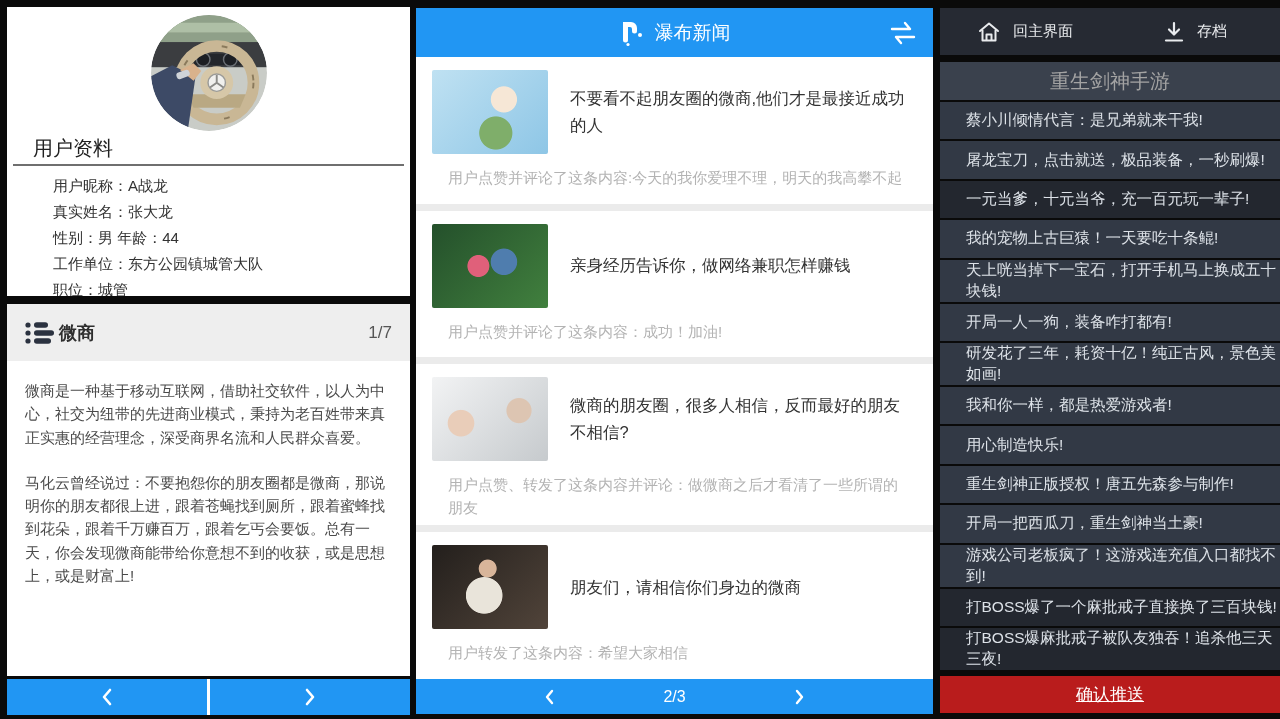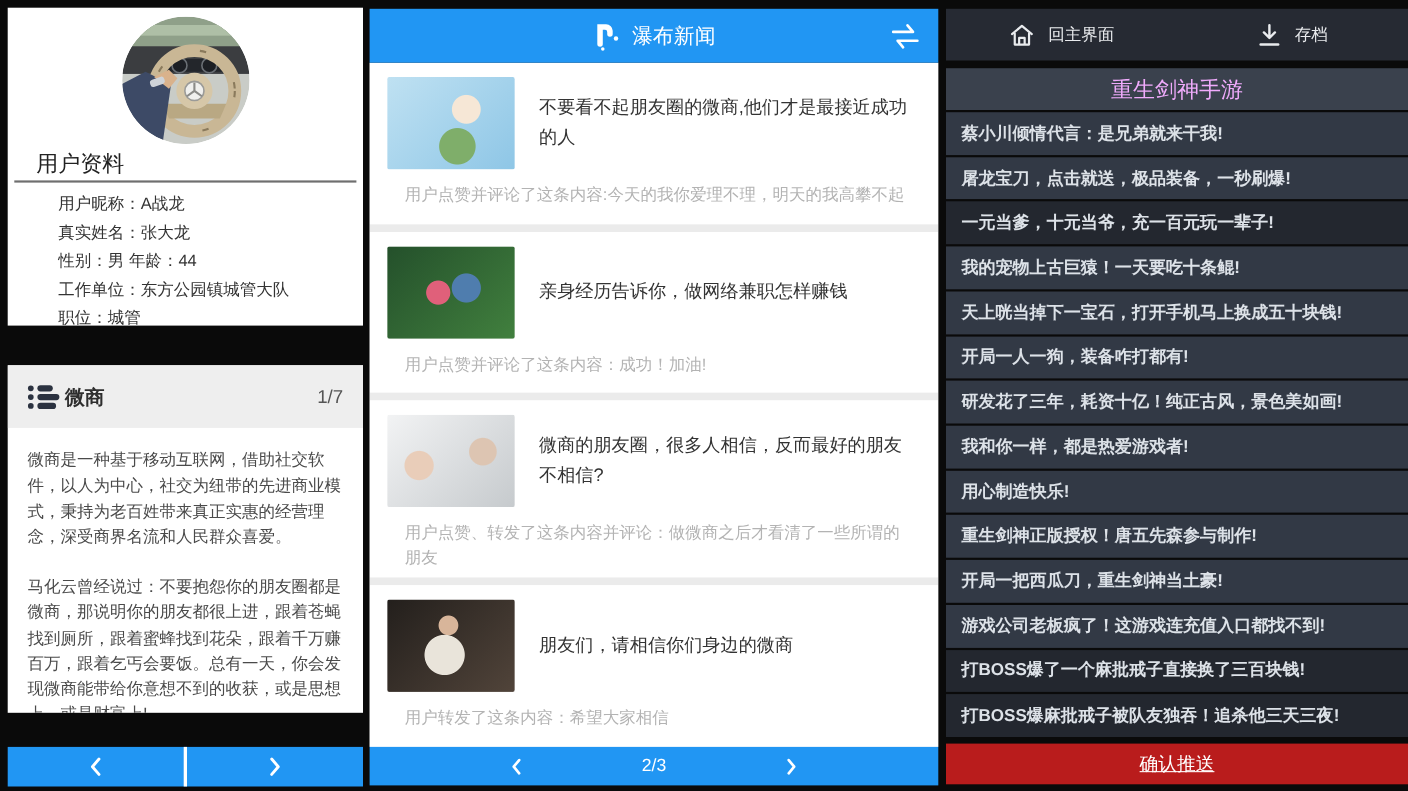--- a/index.html
+++ b/index.html
@@ -1,21 +1,21 @@
 <!DOCTYPE html>
 <html><head>
 <meta charset="utf-8">
 <style>
   * { margin:0; padding:0; box-sizing:border-box; }
   html,body { background:#0a0a0a; }
   body { font-family:"Liberation Sans","DejaVu Sans",sans-serif; }
   .stage { width:1280px; height:719px; background:#0a0a0a; display:flex; overflow:hidden; }
 
   
-  .col-left { width:336px; height:719px; padding:7px 6px 4px 7px; display:flex; flex-direction:column;gap:28px; }
+  .col-left { width:416px; height:719px; padding:7px 6px 4px 7px; display:flex; flex-direction:column; }
   .card { background:#ffffff; }
   .card-profile { height:289px; margin-bottom:8px; overflow:hidden; }
   .avatar-wrap { display:flex; justify-content:center; padding-top:8px; }
   .avatar { width:116px; height:116px; border-radius:50%; overflow:hidden; }
   .profile-title { font-size:20px; color:#222; margin:4px 0 2px 26px; }
   .profile-rule { border:none; border-top:2px solid #6f6f6f; margin:2px 6px 7px 6px; }
   .profile-fields { margin-left:46px; font-size:15px; color:#333; line-height:26px; }
 
   .card-weishang { flex:1; margin-bottom:3px; overflow:hidden; display:flex; flex-direction:column; }
   .ws-header { background:#eeeeee; height:57px; flex:none; display:flex; align-items:center; padding:0 18px; }
@@ -60,23 +60,23 @@
   .mid-nav { height:35px; flex:none; background:#2196f3; position:relative; display:flex; align-items:center; justify-content:center; }
   .mid-nav .page-label { color:#ffffff; font-size:16px; }
   .mid-nav .nav-chev { position:absolute; top:0; height:100%; width:80px; display:flex; align-items:center; justify-content:center; cursor:pointer; }
   .mid-nav .chev-left { left:18%; }
   .mid-nav .chev-right { right:18%; }
 
   
   .col-right { flex:1; height:719px; padding:8px 0 6px 0; display:flex; flex-direction:column; }
   .r-topnav { height:47px; flex:none; background:#262a33; display:flex; margin-bottom:7px; }
   .r-topnav .nav-half { flex:1; display:flex; align-items:center; justify-content:center; gap:12px; cursor:pointer; color:#e9ebee; font-size:15px; }
-  .r-title { height:38px; flex:none; background:#3a414d; display:flex; align-items:center; justify-content:center; color:#f0abfc; font-size:20px; margin-bottom:2px; }
+  .r-title { height:38px; flex:none; background:#3a414d; display:flex; align-items:center; justify-content:center; color:#a3a3a3; font-size:20px; margin-bottom:2px; }
   .r-rows { flex:1; display:flex; flex-direction:column; gap:2px; }
-  .r-row { flex:1; background:#323945; color:#dde2e8; font-size:15.5px; display:flex; align-items:center; padding-left:14px; cursor:pointer;font-weight:bold; }
+  .r-row { flex:1; background:#323945; color:#dde2e8; font-size:15.5px; display:flex; align-items:center; padding-left:26px; cursor:pointer; }
   .r-row.selected { background:#23272f; }
   .r-confirm { height:37px; flex:none; margin-top:6px; background:#b91c1c; display:flex; align-items:center; justify-content:center; color:#ffffff; font-size:17px; cursor:pointer;text-decoration:underline; }
 
   .icon { display:inline-flex; align-items:center; justify-content:center; }
 </style>
 </head>
 <body>
 
 <div class="stage">
 

